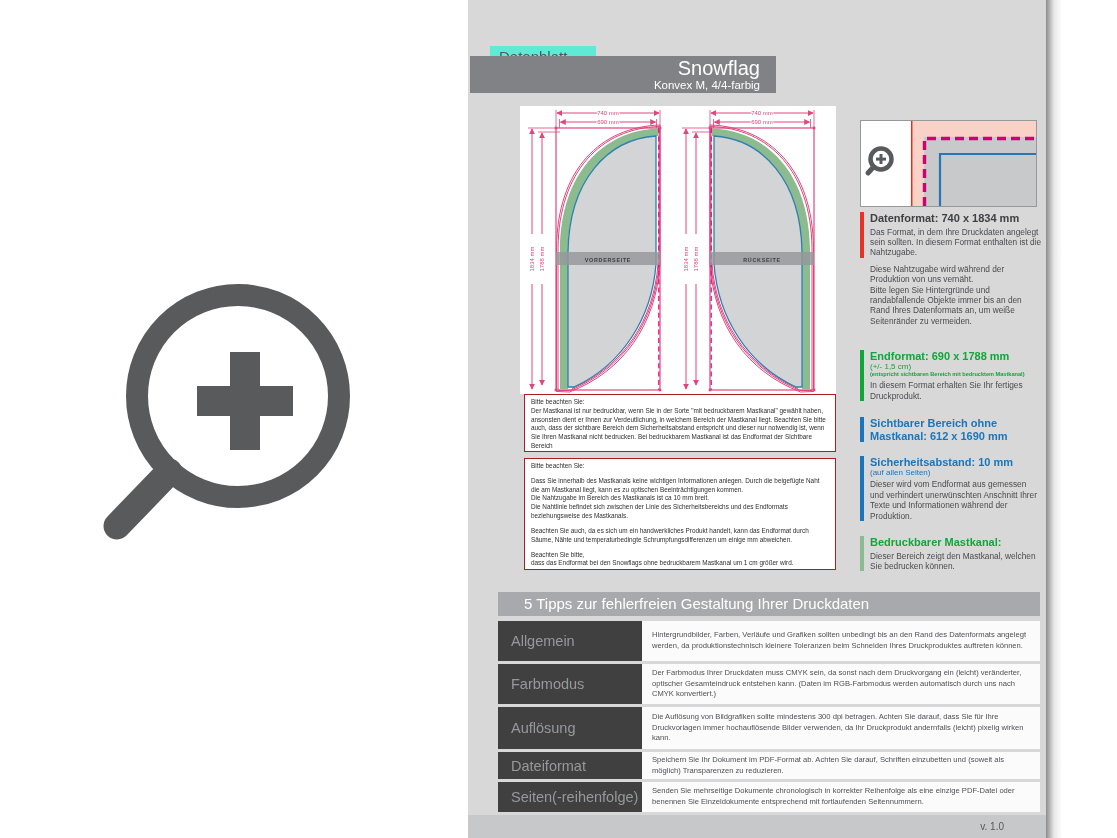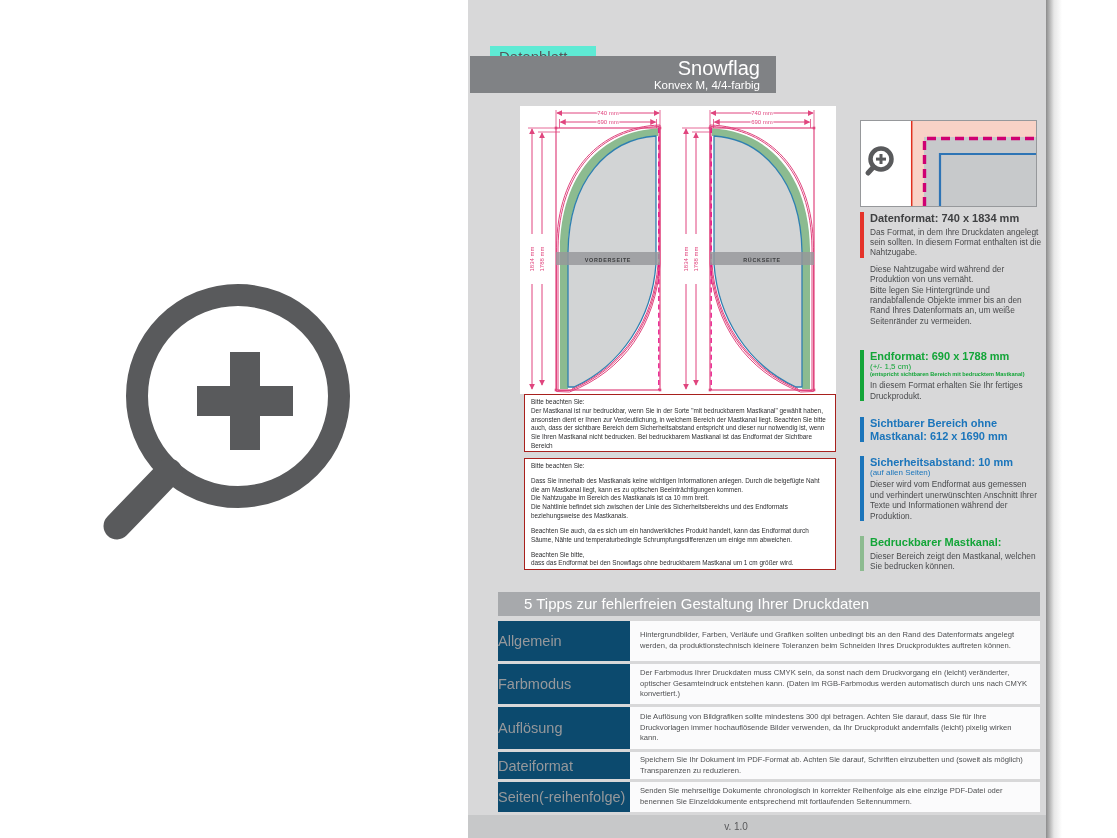--- a/index.html
+++ b/index.html
@@ -28,26 +28,26 @@
   .tiny{font-size:5.6px;font-weight:bold;line-height:1.2}
   .naht{left:402px;width:172px;font-size:8.3px;line-height:1.25;color:#4a4b4d}
   .naht p{margin:0 0 0 0}
   .note{position:absolute;left:56px;width:312px;background:#fff;border:1px solid #a8201d;
        font-size:6.4px;color:#2e2e30;padding:3px 6px;box-sizing:border-box;line-height:1.38}
   .note p{margin:0}
   .note p.sp{margin-top:6px}
   .tips-header{left:30px;top:592px;width:542px;height:24px;background:#a7a9ac;color:#fff;
        font-size:15px;line-height:24px;padding-left:26px;box-sizing:border-box}
   .tip-row{position:absolute;left:30px;width:542px;display:flex}
-  .tip-label{width:132px;flex:none;background:#0c4a6e;color:#96989b;font-size:14.5px;
-       display:flex;align-items:center;box-sizing:border-box}
+  .tip-label{width:144px;flex:none;background:#404040;color:#96989b;font-size:14.5px;
+       display:flex;align-items:center;padding-left:13px;box-sizing:border-box}
   .tip-text{flex:1;background:#fbfbfc;font-size:7.6px;color:#4e4f51;padding:4px 10px;
        line-height:1.42;box-sizing:border-box;display:flex;align-items:center}
   .footer-bar{left:0;top:815px;width:578px;height:23px;background:#c7c8c9;color:#58595b;
-       font-size:10px;line-height:23px;text-align:center;padding-right:42px;box-sizing:border-box}
+       font-size:10px;line-height:23px;text-align:right;padding-right:42px;box-sizing:border-box}
   .c-red{color:#3f4042}.t-green{color:#13a538}.t-blue{color:#1b75bb}
   svg text{font-family:"Liberation Sans",sans-serif}
 </style>
 </head>
 <body>
 
 <svg class="abs" style="left:95px;top:278px" width="260" height="300" viewBox="0 0 260 300">
   <circle cx="143" cy="118" r="101" fill="none" stroke="#595a5c" stroke-width="22"></circle>
   <rect x="102" y="108" width="96" height="30" fill="#595a5c"></rect>
   <rect x="135" y="74" width="30" height="98" fill="#595a5c"></rect>

